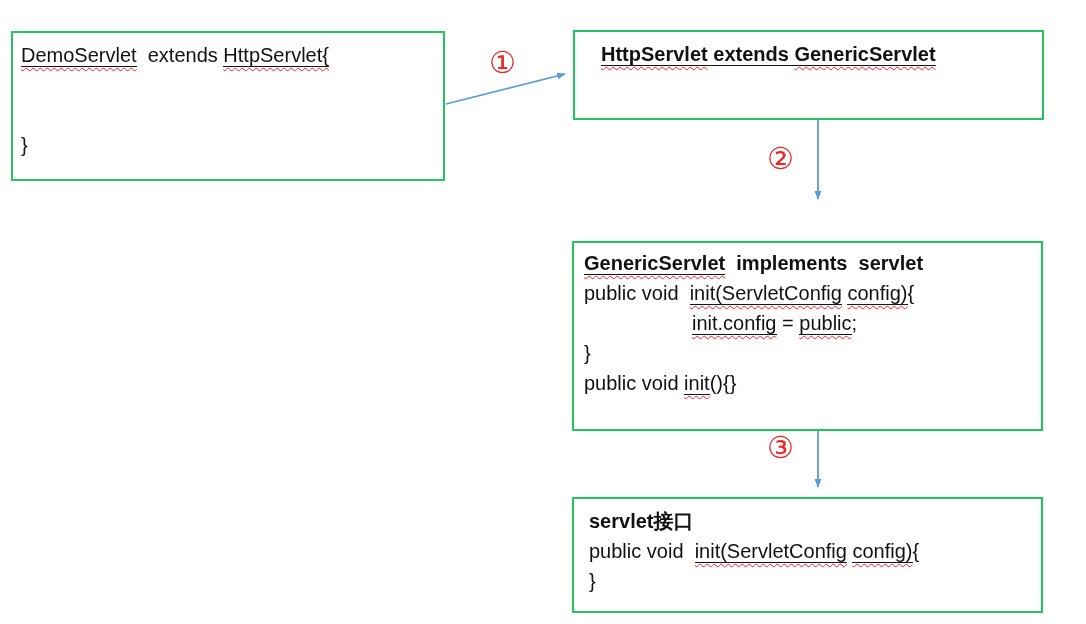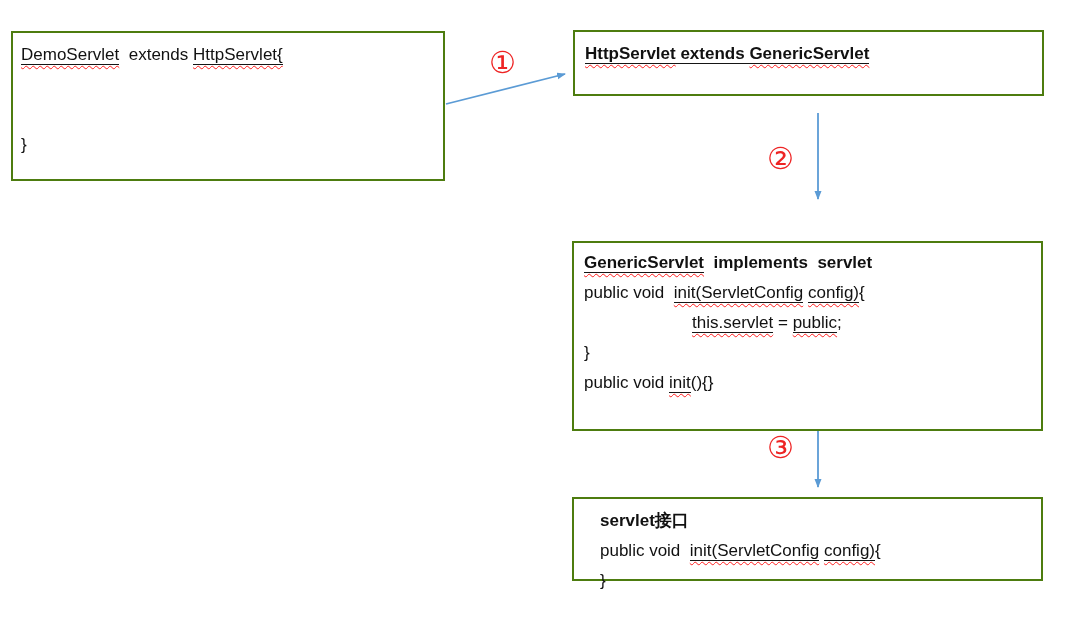--- a/index.html
+++ b/index.html
@@ -17,30 +17,30 @@
     overflow: hidden;
   }
   .overlay {
     position: absolute;
     left: 0;
     top: 0;
     pointer-events: none;
   }
   .box {
     position: absolute;
-    border: 2px solid #4d7c0f;
+    border: 2px solid #22c55e;
     background: #ffffff;
     box-sizing: border-box;
-    font-size: 17px;
+    font-size: 20px;
     line-height: 30px;
   }
   .box-demo    { left: 11px;  top: 31px;  width: 434px; height: 150px; padding: 7px 8px;  }
-  .box-http    { left: 573px; top: 30px;  width: 471px; height: 66px;  padding: 7px 10px; }
+  .box-http    { left: 573px; top: 30px;  width: 471px; height: 90px;  padding: 7px 26px; }
   .box-generic { left: 572px; top: 205px; width: 471px; height: 190px; padding: 5px 10px; margin-top: 36px; }
-  .box-servlet { left: 572px; top: 497px; width: 471px; height: 84px; padding: 7px 26px; }
+  .box-servlet { left: 572px; top: 497px; width: 471px; height: 116px; padding: 7px 15px; }
   .line {
     white-space: pre;
     height: 30px;
   }
   .line.indent { padding-left: 108px; }
   .seg.b { font-weight: bold; }
   .seg.u { border-bottom: 1.8px solid #151515; }
   .seg.w {
     text-decoration: underline wavy #ff1e1e;
     text-decoration-thickness: 1.1px;
@@ -79,21 +79,21 @@
       <div class="line"> </div>
       <div class="line"> </div>
       <div class="line"><span class="seg">}</span></div>
     </div>
   <div class="box box-http">
       <div class="line"><span class="seg b u w">HttpServlet</span><span class="seg b u"> extends </span><span class="seg b u w">GenericServlet</span></div>
     </div>
   <div class="box box-generic">
       <div class="line"><span class="seg b u w">GenericServlet</span><span class="seg b">  implements  servlet</span></div>
       <div class="line"><span class="seg">public void  </span><span class="seg u w">init(ServletConfig</span><span class="seg"> </span><span class="seg u w">config)</span><span class="seg">{</span></div>
-      <div class="line indent"><span class="seg u w">this.servlet</span><span class="seg"> = </span><span class="seg u w">public</span><span class="seg">;</span></div>
+      <div class="line indent"><span class="seg u w">init.config</span><span class="seg"> = </span><span class="seg u w">public</span><span class="seg">;</span></div>
       <div class="line"><span class="seg">}</span></div>
       <div class="line"><span class="seg">public void </span><span class="seg u w">init</span><span class="seg">(){}</span></div>
     </div>
   <div class="box box-servlet">
       <div class="line"><span class="seg b">servlet接口</span></div>
       <div class="line"><span class="seg">public void  </span><span class="seg u w">init(ServletConfig</span><span class="seg"> </span><span class="seg u w">config)</span><span class="seg">{</span></div>
       <div class="line"><span class="seg">}</span></div>
     </div>
 
   <span class="step step-1">①</span>

